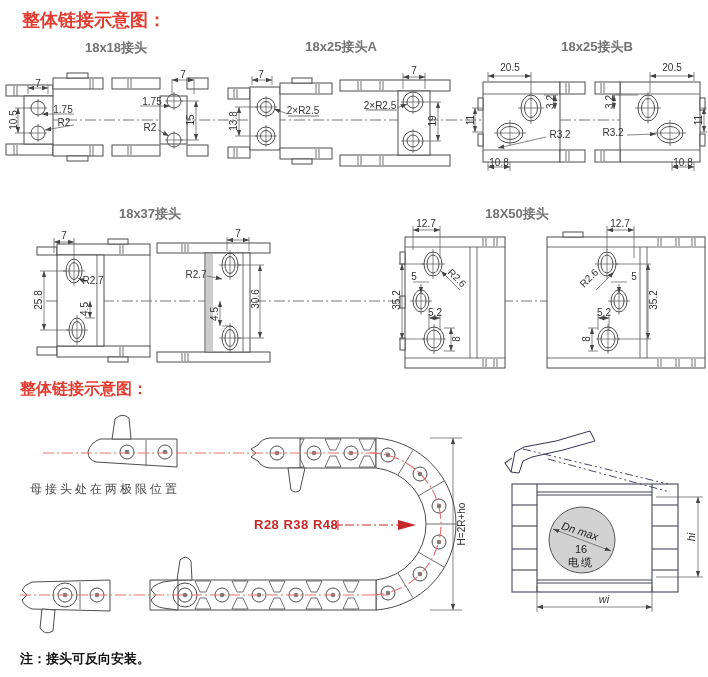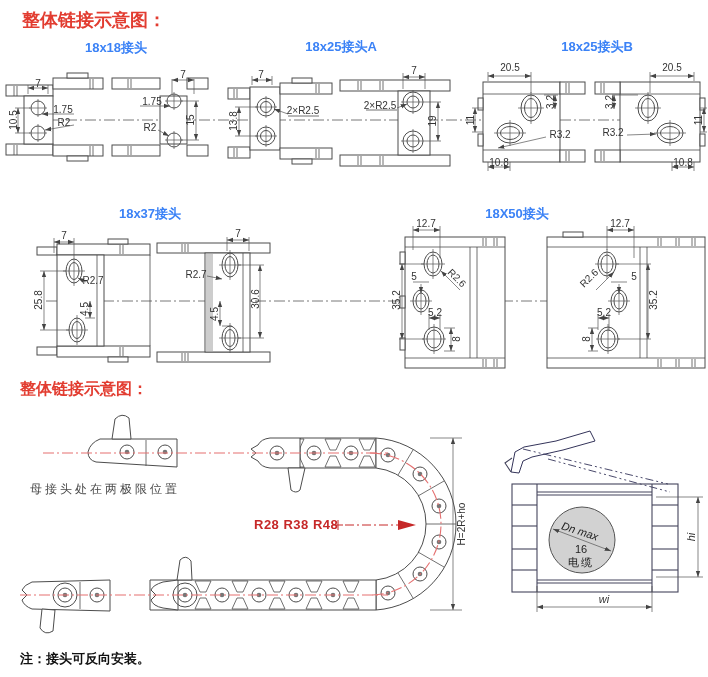--- a/index.html
+++ b/index.html
@@ -17,21 +17,21 @@
   .waist{fill:#fff;stroke:#4d4d4d;stroke-width:.8;}
   .gray{fill:#cdcdcd;stroke:none;}
   .sv{fill:none;stroke:#44445c;stroke-width:1.1;}
   .svw{fill:#fff;stroke:#34345a;stroke-width:1;}
   .svd{stroke:#34345a;stroke-width:.9;fill:none;stroke-dasharray:8 3 2 3 2 3;}
   .lbl{position:absolute;white-space:nowrap;color:#333;}
   .dim-lbl{position:absolute;font-size:10px;color:#333;white-space:nowrap;}
   #main-title{left:22px;top:8px;font-size:18px;font-weight:700;color:#e23c30;}
   #assembly-title{left:20px;top:379px;font-size:16px;font-weight:700;color:#e23c30;}
   #note{left:20px;top:650px;font-size:13px;font-weight:700;color:#111;}
-  .sec{position:absolute;transform:translateX(-50%);font-size:13px;font-weight:600;color:#3b82f6;white-space:nowrap;}
+  .sec{position:absolute;transform:translateX(-50%);font-size:13px;font-weight:600;color:#737373;white-space:nowrap;}
   #sec1{left:116px;top:39px;} #sec2{left:341px;top:38px;} #sec3{left:597px;top:38px;}
   #sec4{left:150px;top:205px;} #sec5{left:517px;top:205px;}
   #lbl-female{left:30px;top:481px;font-size:12px;color:#4a4a4a;letter-spacing:3px;}
   #lbl-male{left:155px;top:629px;font-size:14px;color:#4a4a4a;letter-spacing:3px;}
   #lbl-radius{left:254px;top:517px;font-size:13px;font-weight:700;color:#c62828;letter-spacing:.5px;}
   #lbl-h{left:461px;top:524px;transform:translate(-50%,-50%) rotate(-90deg);font-size:10px;}
   #lbl-dn1{left:580px;top:531px;transform:translate(-50%,-50%) rotate(18deg);font-size:11px;font-style:italic;color:#222;}
   #lbl-dn2{left:581px;top:549px;transform:translate(-50%,-50%);font-size:11px;color:#222;}
   #lbl-dn3{left:581px;top:562px;transform:translate(-50%,-50%);font-size:11px;letter-spacing:2px;color:#222;}
   #lbl-hi{left:691px;top:537px;transform:translate(-50%,-50%) rotate(-90deg);font-size:11px;font-style:italic;}

